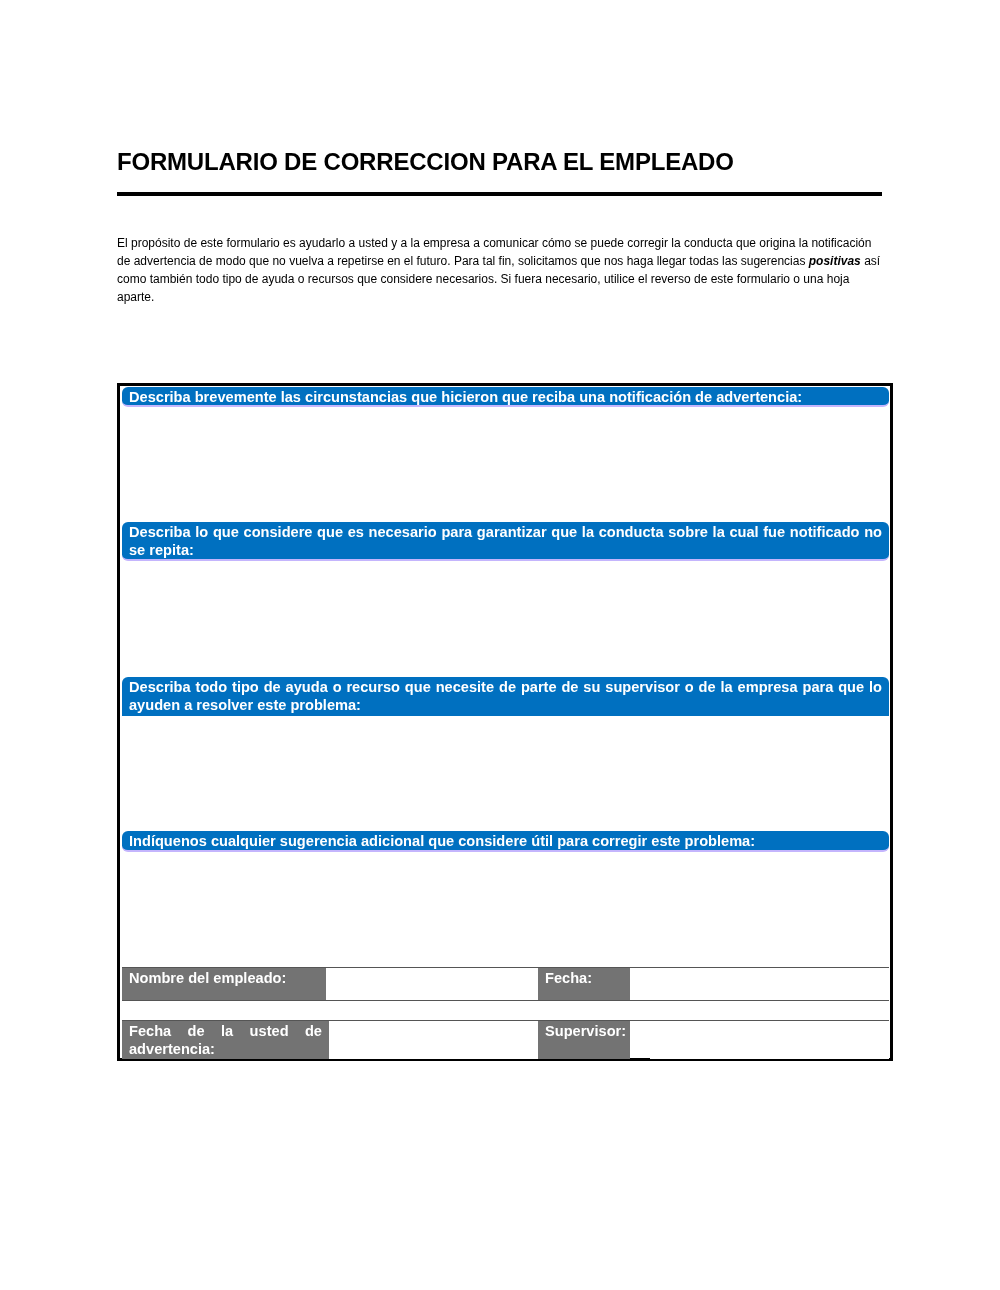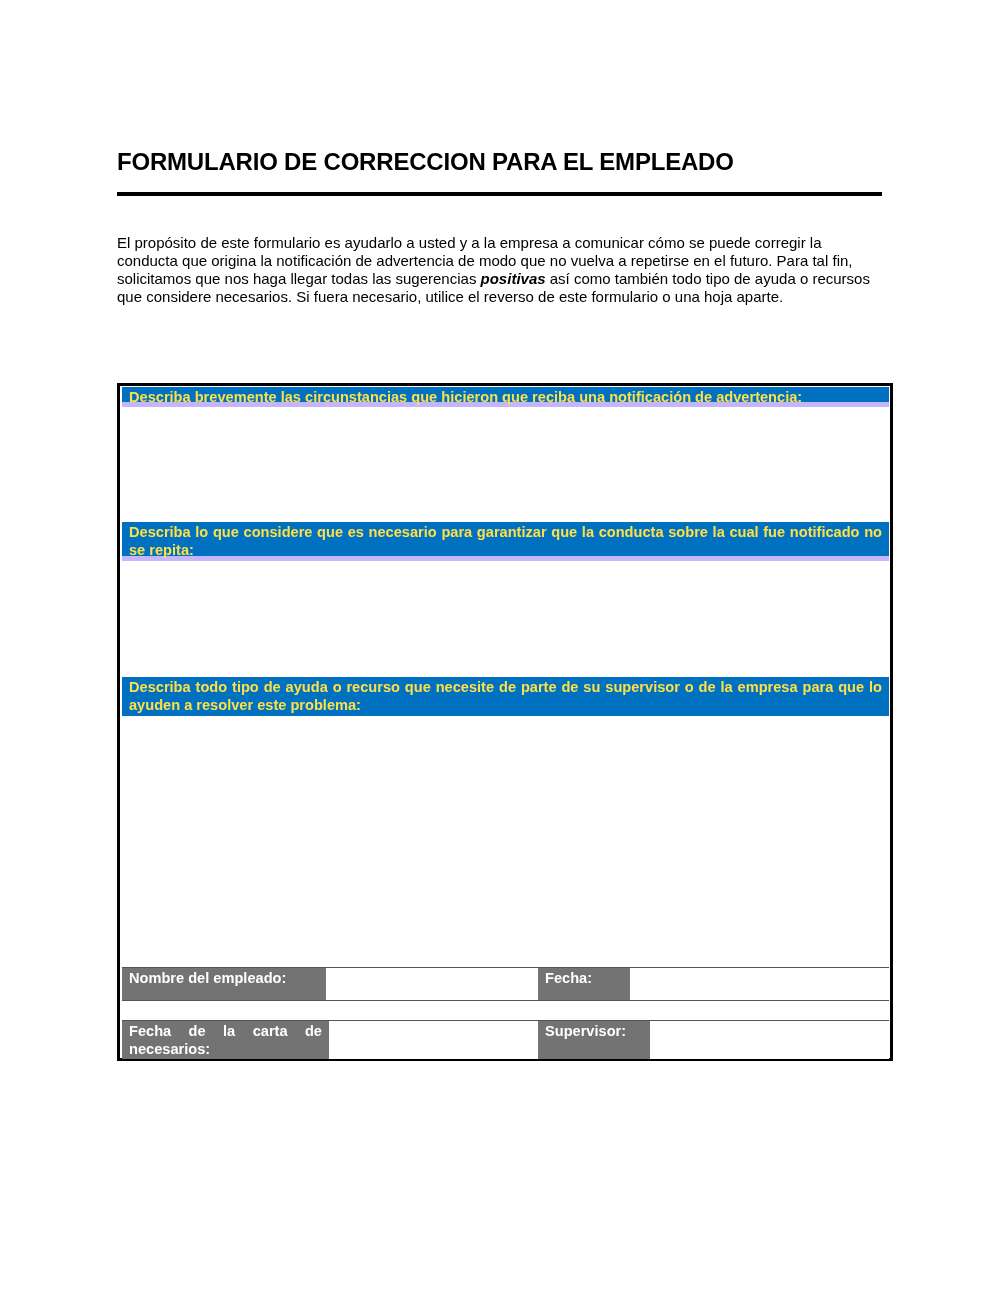--- a/index.html
+++ b/index.html
@@ -8,33 +8,34 @@
 
     .title {
       position: absolute; left: 117px; top: 148px; width: 766px;
       text-align: left; font-size: 24px; font-weight: bold; letter-spacing: -0.2px;
     }
     .title-rule {
       position: absolute; left: 117px; top: 192px; width: 765px; height: 4px; background: #000;
     }
     .intro {
       position: absolute; left: 117px; top: 234px; width: 766px;
-      font-size: 15px; line-height: 18px; text-align: left;
+      font-size: 12px; line-height: 18px; text-align: left;
     }
     .intro b { font-weight: bold; font-style: italic; }
 
     .form {
       position: absolute; left: 117px; top: 383px; width: 776px; height: 678px;
       border: 3px solid #000; background: #fff;
     }
     .section-head {
       position: absolute; left: 2px; right: 1px;
-      background: #0070c0; color: #fde047; font-weight: bold; font-size: 14.6px;
+      background: #0070c0; color: #ffffff; font-weight: bold; font-size: 14.6px;
       line-height: 18px; padding: 1px 7px 1px 7px; text-align: justify;
-      border-bottom: 5px solid #c4b5fd;
+      border-bottom: 2px solid #c4b5fd;
+      border-radius: 6px;
     }
     .section-body {
       position: absolute; left: 2px; right: 1px; background: #fff;
     }
     .row {
       position: absolute; left: 2px; right: 1px;
       border-top: 1px solid #555; border-bottom: 1px solid #555;
     }
     .label {
       position: absolute; top: 0; bottom: 0; background: #737373; color: #fff;
@@ -65,31 +66,32 @@
 
   <div class="section-head" style="top:1px;height:20px;">Describa brevemente las circunstancias que hicieron que reciba una notificación de advertencia:</div>
   <textarea class="section-body" style="top: 21px; height: 114px;"></textarea>
 
   <div class="section-head" style="top:136px;height:39px;">Describa lo que considere que es necesario para garantizar que la conducta sobre la cual fue notificado no se repita:</div>
   <textarea class="section-body" style="top: 175px; height: 115px;"></textarea>
 
   <div class="section-head" style="top:291px;height:54px;">Describa todo tipo de ayuda o recurso que necesite de parte de su supervisor o de la empresa para que lo ayuden a resolver este problema:</div>
   <textarea class="section-body" style="top: 330px; height: 114px;"></textarea>
 
+  <div class="section-head" style="top:445px;height:21px;">Indíquenos cualquier sugerencia adicional que considere útil para corregir este problema:</div>
   <textarea class="section-body" style="top: 466px; height: 115px;"></textarea>
 
   <div class="row" style="top:581px;height:34px;">
     <div class="label" style="left:0;width:204px;">Nombre del empleado:</div>
     <input class="field" style="left: 204px; width: 212px;" type="text" value="">
     <div class="label" style="left:416px;width:92px;">Fecha:</div>
     <input class="field" style="left: 528px; right: 0px;" type="text" value="">
   </div>
 
   <div class="spacer" style="top:615px;height:19px;"></div>
 
   <div class="row" style="top:634px;height:39px;border-bottom:none;">
-    <div class="label" style="left:0;width:207px;">Fecha de la carta de necesarios:</div>
+    <div class="label" style="left:0;width:207px;">Fecha de la usted de advertencia:</div>
     <input class="field" style="left: 207px; width: 209px;" type="text" value="">
-    <div class="label" style="left:416px;width:112px;">Supervisor:</div>
+    <div class="label" style="left:416px;width:92px;">Supervisor:</div>
     <input class="field" style="left: 528px; right: 0px;" type="text" value="">
   </div>
 
 </div>
 
 </body></html>

